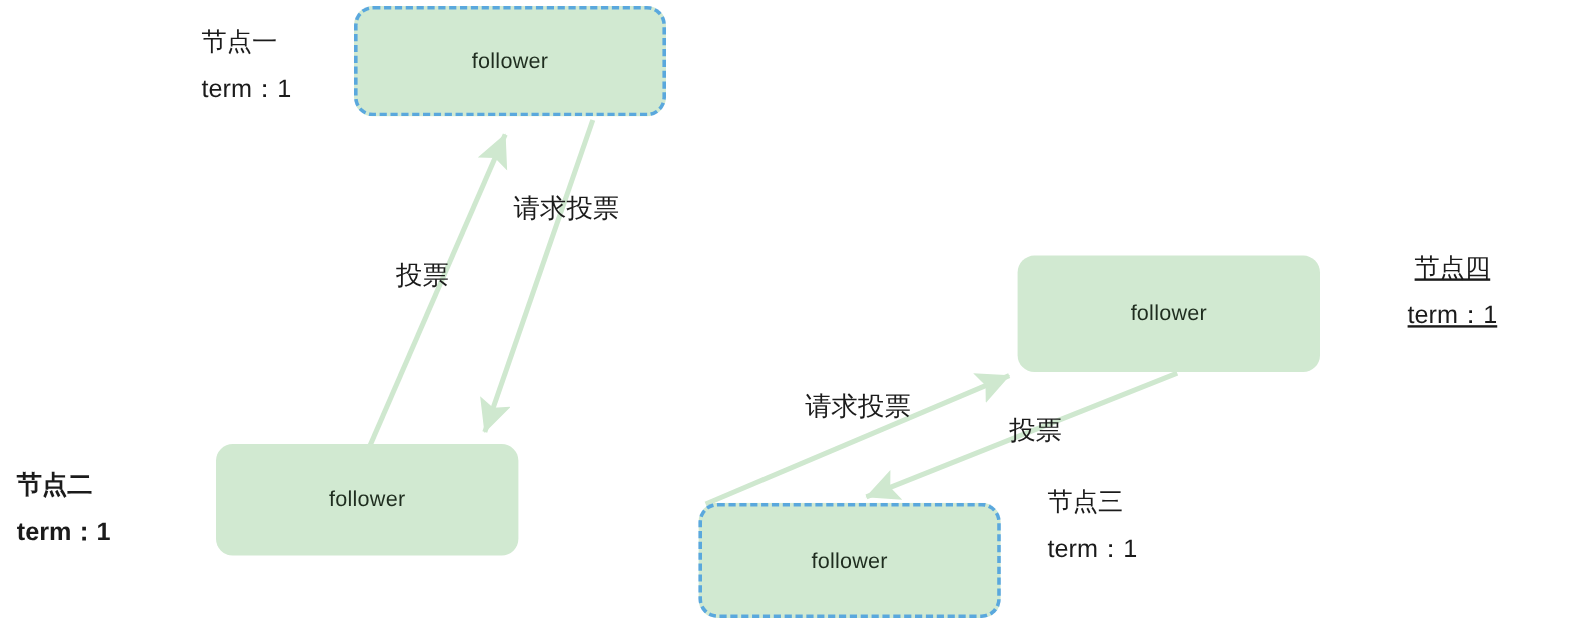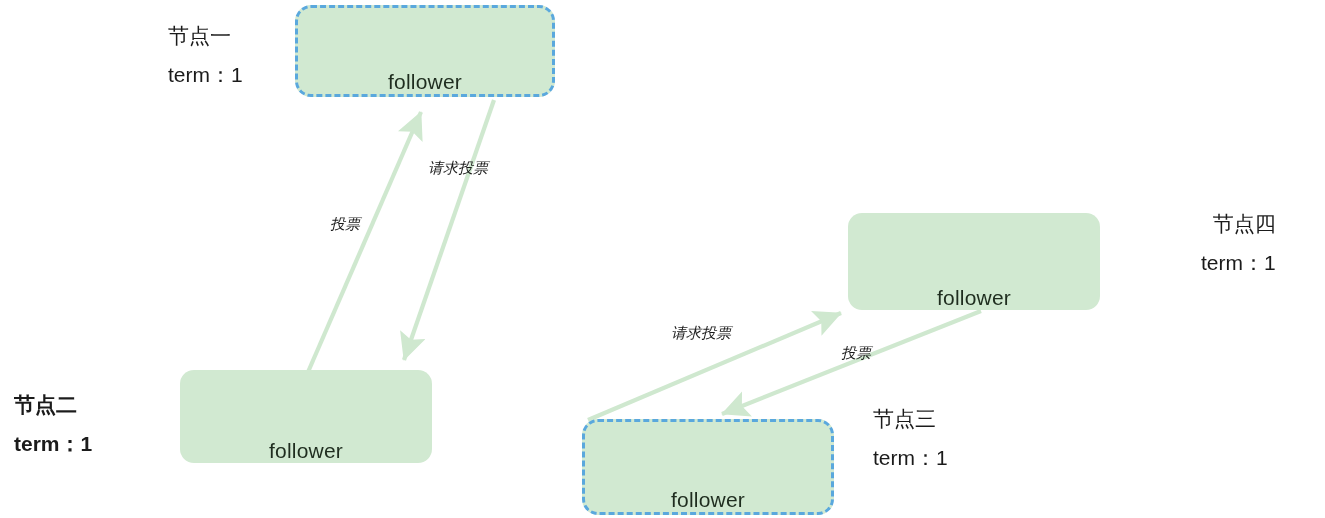--- a/index.html
+++ b/index.html
@@ -21,26 +21,26 @@
     position: absolute;
     left: 0;
     top: 0;
     width: 1325px;
     height: 518px;
   }
   .node {
     position: absolute;
     box-sizing: border-box;
     display: flex;
-    align-items: flex-end;
+    align-items: center;
     justify-content: center;
     border-radius: 14px;
     background: #d1e9d1;
     color: #1f2d1f;
-    font-size: 21px;
+    font-size: 18px;
     letter-spacing: 0.2px;
   }
   .node.dashed {
     border: 3px dashed #5aa8dd;
     border-radius: 16px;
   }
   .node.plain {
     border: 0;
   }
   .meta {
@@ -52,23 +52,22 @@
   }
   .meta .meta-name {
     display: block;
   }
   .meta .meta-term {
     display: block;
   }
   .edge-label {
     position: absolute;
     color: #1b1b1b;
-    font-size: 15px;
+    font-size: 22px;
     white-space: nowrap;
-    font-style: italic;
   }
 </style>
 </head>
 <body>
 
 <div id="canvas">
 
   <svg id="edges" viewBox="0 0 1325 518" xmlns="http://www.w3.org/2000/svg">
     <defs>
       <marker id="ah" markerWidth="9" markerHeight="9" refX="6.4" refY="3.2" orient="auto" markerUnits="strokeWidth">
@@ -105,21 +104,21 @@
     <span>follower</span>
   </div>
   <div class="meta" style="left:873px; top:400px; text-align:left;">
     <span class="meta-name">节点三</span>
     <span class="meta-term">term：1</span>
   </div>
 
   <div class="node plain" style="left:848px; top:213px; width:252px; height:97px;">
     <span>follower</span>
   </div>
-  <div class="meta" style="left:1201px; top:205px; text-align:right;">
+  <div class="meta" style="left:1173px; top:205px; text-align:center;text-decoration:underline;">
     <span class="meta-name">节点四</span>
     <span class="meta-term">term：1</span>
   </div>
 
   <div class="edge-label" style="left:330px; top:215px;">投票</div>
   <div class="edge-label" style="left:428px; top:159px;">请求投票</div>
   <div class="edge-label" style="left:671px; top:324px;">请求投票</div>
   <div class="edge-label" style="left:841px; top:344px;">投票</div>
 
 </div>

